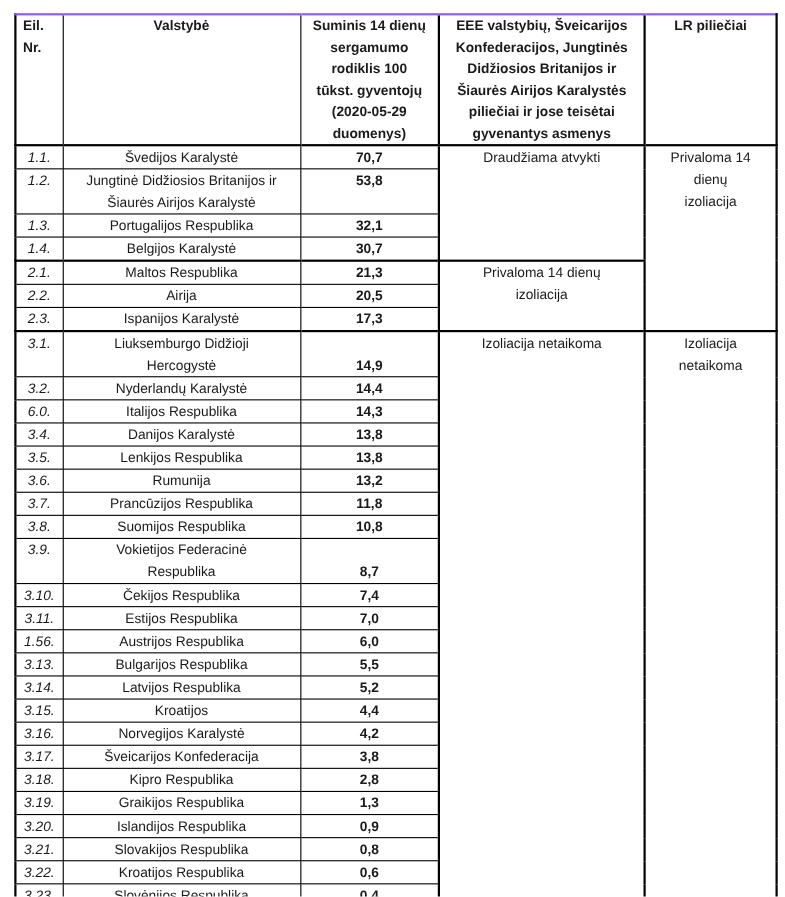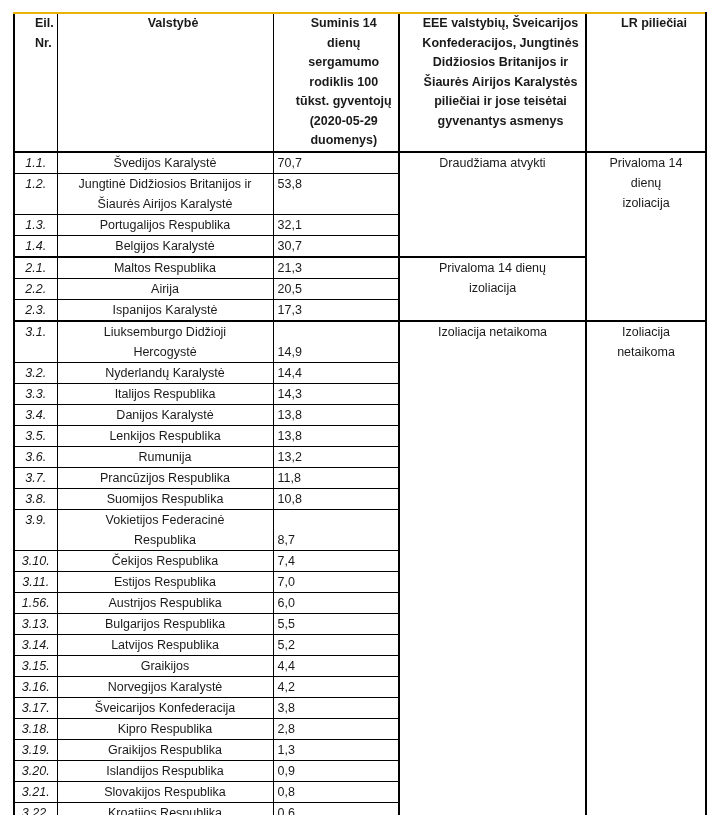--- a/index.html
+++ b/index.html
@@ -22,31 +22,31 @@
     padding-top: 0px; line-height: 19.5px;
   }
   table.main th.nr { text-align: left; padding-left: 6px; }
   col.c1 { width: 43px; }
   col.c2 { width: 216px; }
   col.c3 { width: 126px; }
   col.c4 { width: 187px; }
   col.c5 { width: 120px; }
   td.nr { text-align: center; padding: 0 2px; font-style: italic; }
   td.name { text-align: center; padding-left: 6px; }
-  td.val { text-align: left; }
+  td.val { text-align: center; font-weight: bold; }
   td.val.bottom { vertical-align: bottom; }
   td.rule { text-align: center; }
   tr.r1 td { height: 19px; }
   tr.r2 td { height: 39px; }
   
   table.main tr.header th { border-bottom: 2px solid #000; height: 108px; }
   table.main tr.group-end td { border-bottom: 2px solid #000; }
   table.main th:first-child, table.main td:first-child { border-left: 2px solid #000; }
   table.main th:last-child, table.main td.last { border-right: 2px solid #000; }
-  table.main tr.header th { border-top: 2px solid #eab308; padding-left: 20px; }
+  table.main tr.header th { border-top: 2px solid #8b5cf6; }
   td.rule-col { border-left: 2px solid #000 !important; }
   td.rule-col2 { border-left: 2px solid #000 !important; border-right: 2px solid #000 !important; }
   th.col4h { border-left: 2px solid #000 !important; }
   th.col5h { border-left: 2px solid #000 !important; border-right: 2px solid #000 !important; }
   .group-end-rule { border-bottom: 2px solid #000 !important; }
 </style>
 </head>
 <body>
 
 <table class="main">
@@ -111,21 +111,21 @@
         <td class="val bottom">14,9</td>
         <td class="rule rule-col group-end-rule" rowspan="24">Izoliacija netaikoma</td>
         <td class="rule rule-col2 last group-end-rule" rowspan="24" style="padding: 0px 22px;">Izoliacija netaikoma</td>
       </tr>
       <tr class="r1">
         <td class="nr">3.2.</td>
         <td class="name">Nyderlandų Karalystė</td>
         <td class="val">14,4</td>
       </tr>
       <tr class="r1">
-        <td class="nr">3.3.</td>
+        <td class="nr">6.0.</td>
         <td class="name">Italijos Respublika</td>
         <td class="val">14,3</td>
       </tr>
       <tr class="r1">
         <td class="nr">3.4.</td>
         <td class="name">Danijos Karalystė</td>
         <td class="val">13,8</td>
       </tr>
       <tr class="r1">
         <td class="nr">3.5.</td>
@@ -172,21 +172,21 @@
         <td class="name">Bulgarijos Respublika</td>
         <td class="val">5,5</td>
       </tr>
       <tr class="r1">
         <td class="nr">3.14.</td>
         <td class="name">Latvijos Respublika</td>
         <td class="val">5,2</td>
       </tr>
       <tr class="r1">
         <td class="nr">3.15.</td>
-        <td class="name">Graikijos</td>
+        <td class="name">Kroatijos</td>
         <td class="val">4,4</td>
       </tr>
       <tr class="r1">
         <td class="nr">3.16.</td>
         <td class="name">Norvegijos Karalystė</td>
         <td class="val">4,2</td>
       </tr>
       <tr class="r1">
         <td class="nr">3.17.</td>
         <td class="name">Šveicarijos Konfederacija</td>

